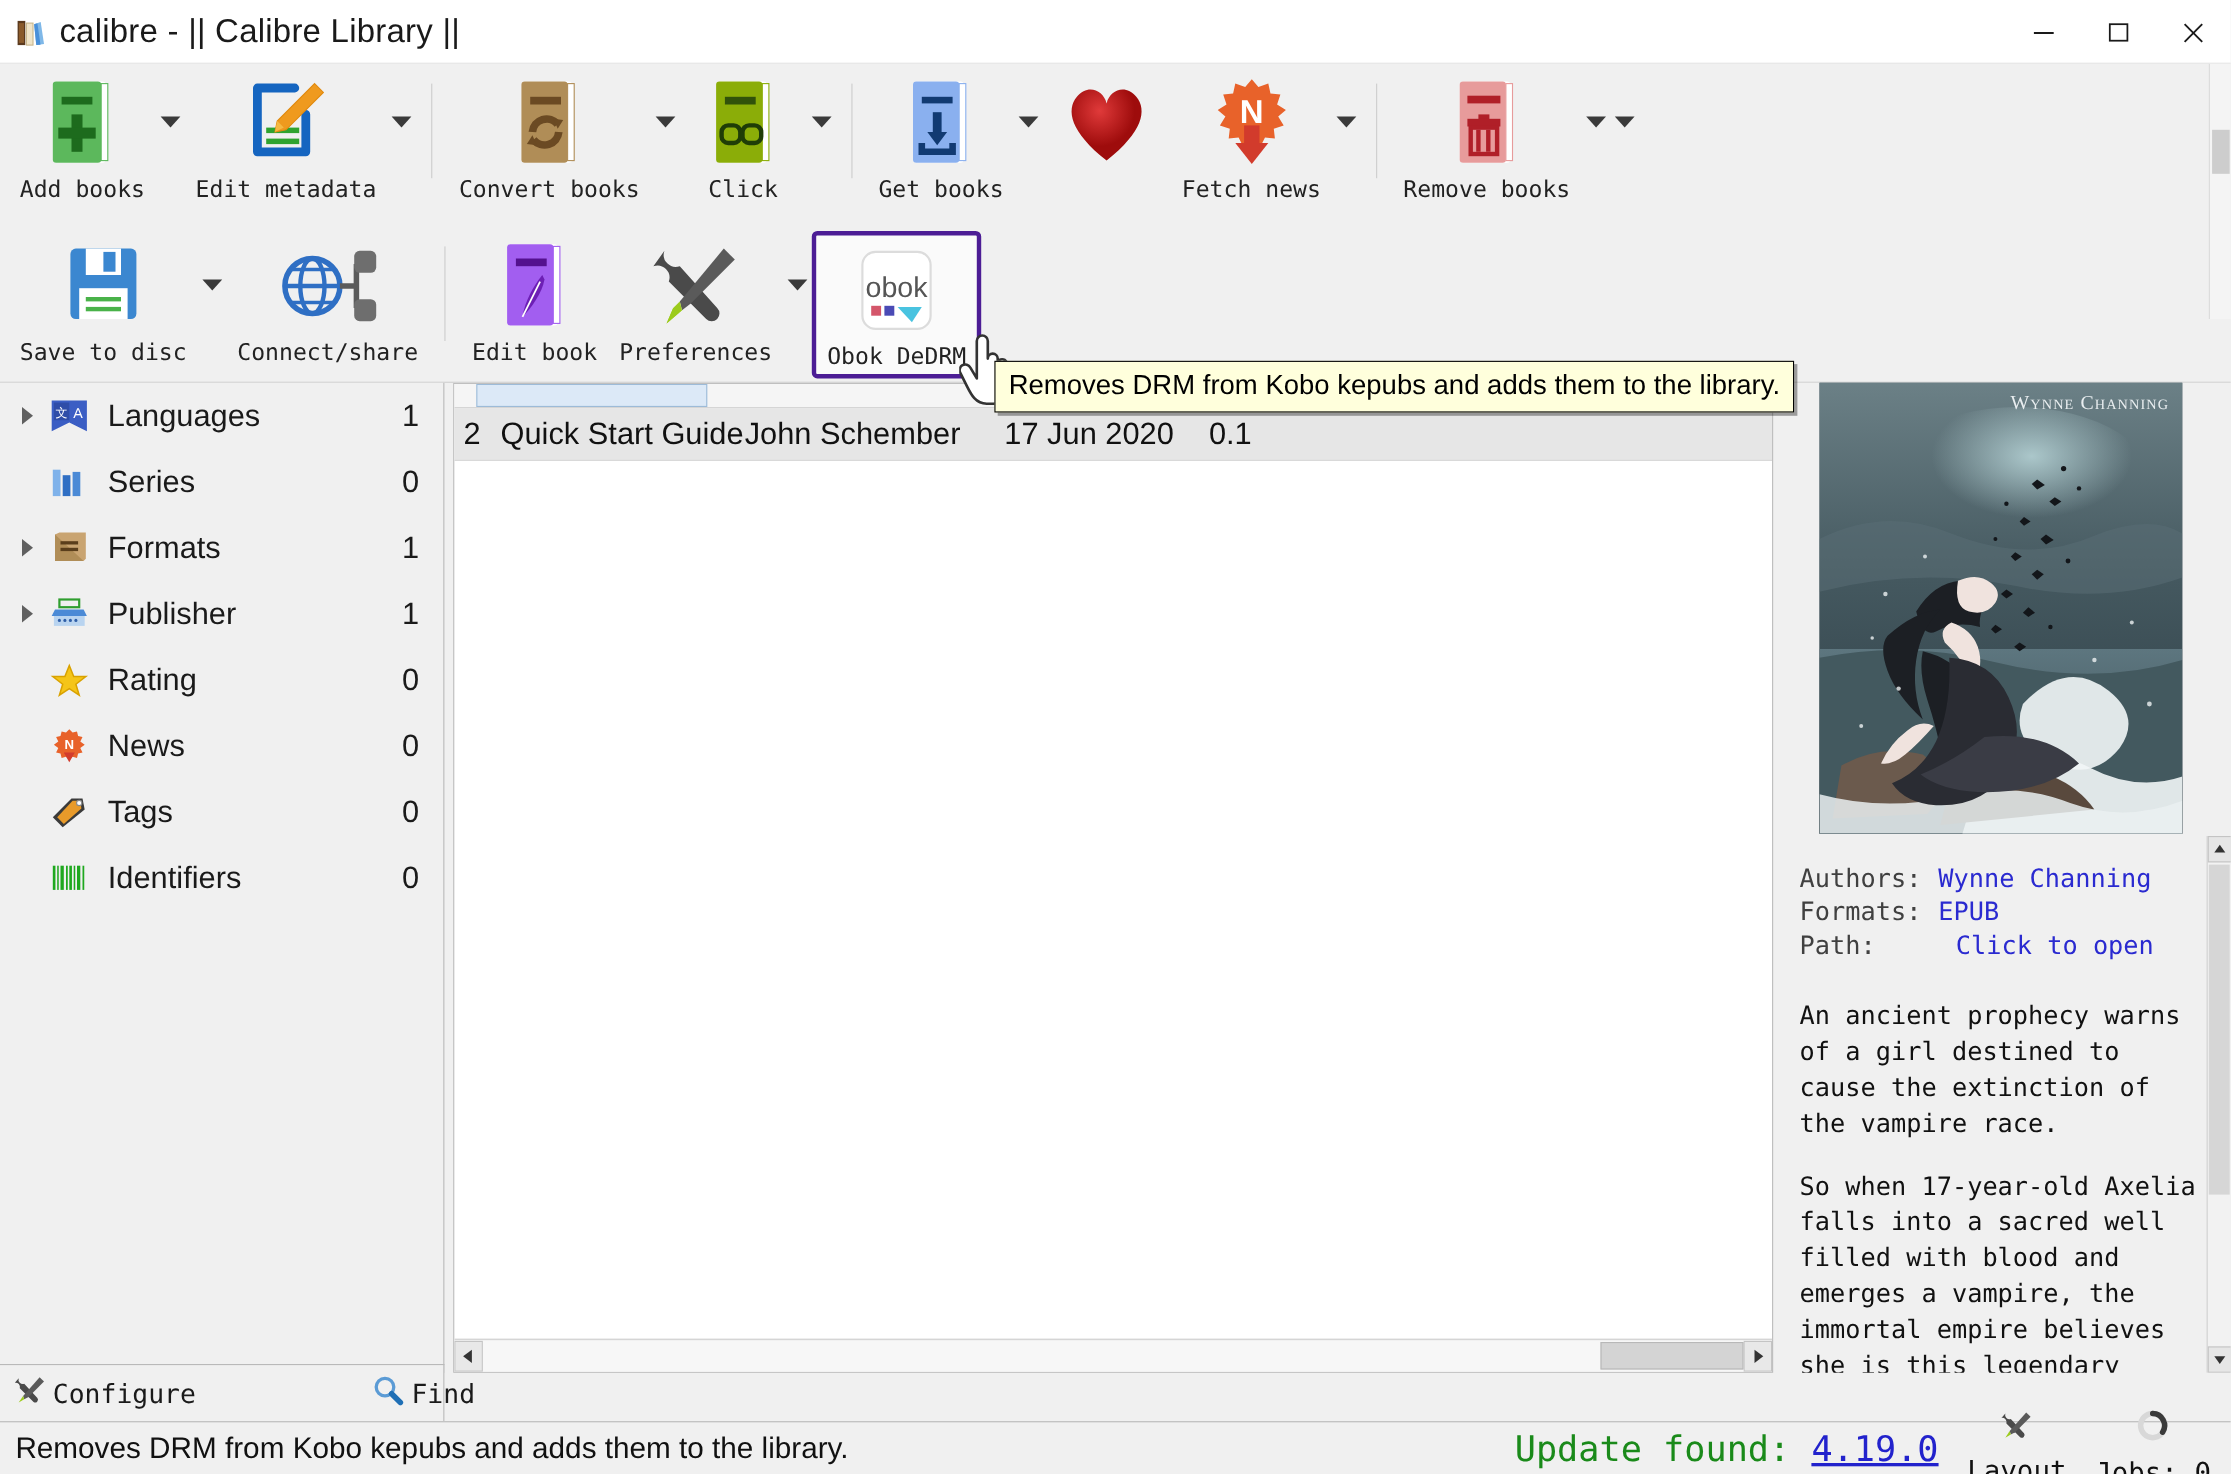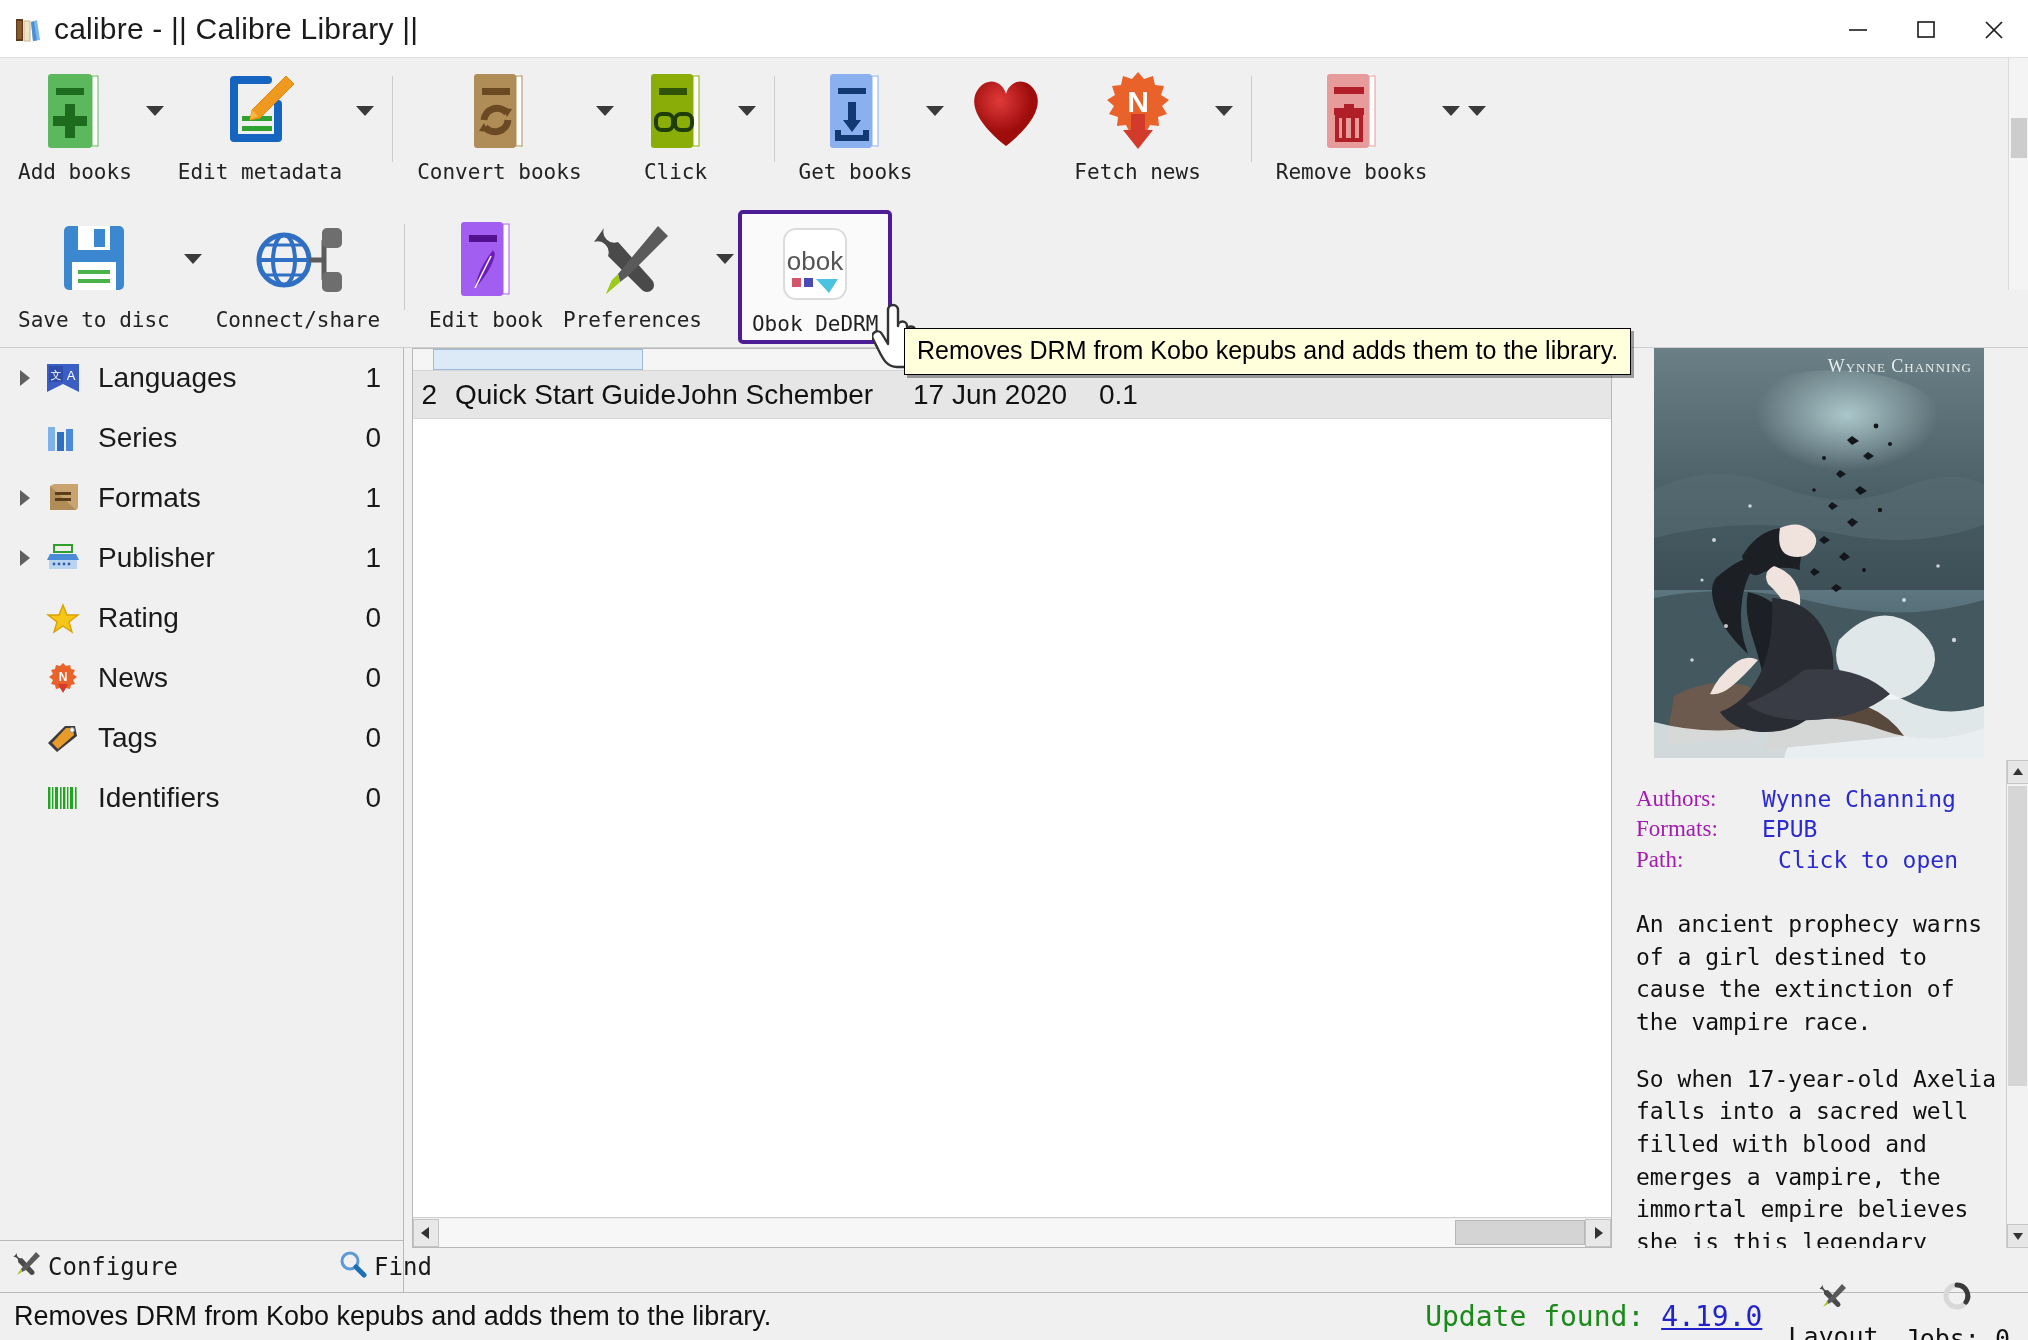--- a/index.html
+++ b/index.html
@@ -119,21 +119,21 @@
     background:linear-gradient(#4c6068,#2f3f47);
     overflow:hidden;
   }
   .cover-author{
     position:absolute; right:12px; top:16px; font-family:"Liberation Serif", serif;
     font-size:18px; color:#e9eef0; letter-spacing:1px; font-variant:small-caps; z-index:5;
   }
   .meta{ position:absolute; left:16px; top:438px; width:392px;
     font-family:"DejaVu Sans Mono", monospace; font-size:23px; line-height:1.15; }
   .meta-row{ display:flex; margin-bottom:4px; }
-  .meta-key{ color:#a21caf; width:126px;font-family:Liberation Serif, serif; }
+  .meta-key{ color:#404040; width:126px; }
   .meta-val{ color:#2a2ad0; }
   .meta-val.link{ margin-left:16px; }
   .desc{
     position:absolute; left:16px; top:560px; width:372px;
     font-family:"DejaVu Sans Mono", monospace; font-size:23px; line-height:1.42; color:#111;
   }
   .desc p{ margin:0 0 24px; }
   .det-scroll{
     position:absolute; right:0; top:412px; width:22px; height:488px;
     background:#f2f2f2; border-left:1px solid #cfcfcf;
@@ -150,21 +150,21 @@
   }
   .winscroll .thumb{ position:absolute; left:2px; top:60px; width:16px; height:40px; background:#cdcdcd; }
 
   
   .statusbar{
     position:absolute; left:0; bottom:0; width:2028px; height:48px;
     background:#f0f0f0; border-top:1px solid #b9b9b9; display:flex; align-items:center;
   }
   .st-msg{ margin-left:14px; font-size:27px; color:#111; }
   .st-right{ margin-left:auto; display:flex; align-items:center; padding-right:18px; gap:26px; }
-  .st-update{ font-family:"DejaVu Sans Mono", monospace; font-size:28px; color:#1a8a1a; }
+  .st-update{ font-family:"DejaVu Sans Mono", monospace; font-size:32px; color:#1a8a1a; }
   .st-update a{ color:#2222cc; text-decoration:underline; }
   .st-layout, .st-jobs{ display:flex; align-items:center; gap:6px;
     font-family:"DejaVu Sans Mono", monospace; font-size:25px; color:#111;flex-direction:column; }
 
   
   .cursor{ position:absolute; left:872px; top:240px; width:56px; height:76px; z-index:55; }
 </style>
 </head>
 <body>
 

